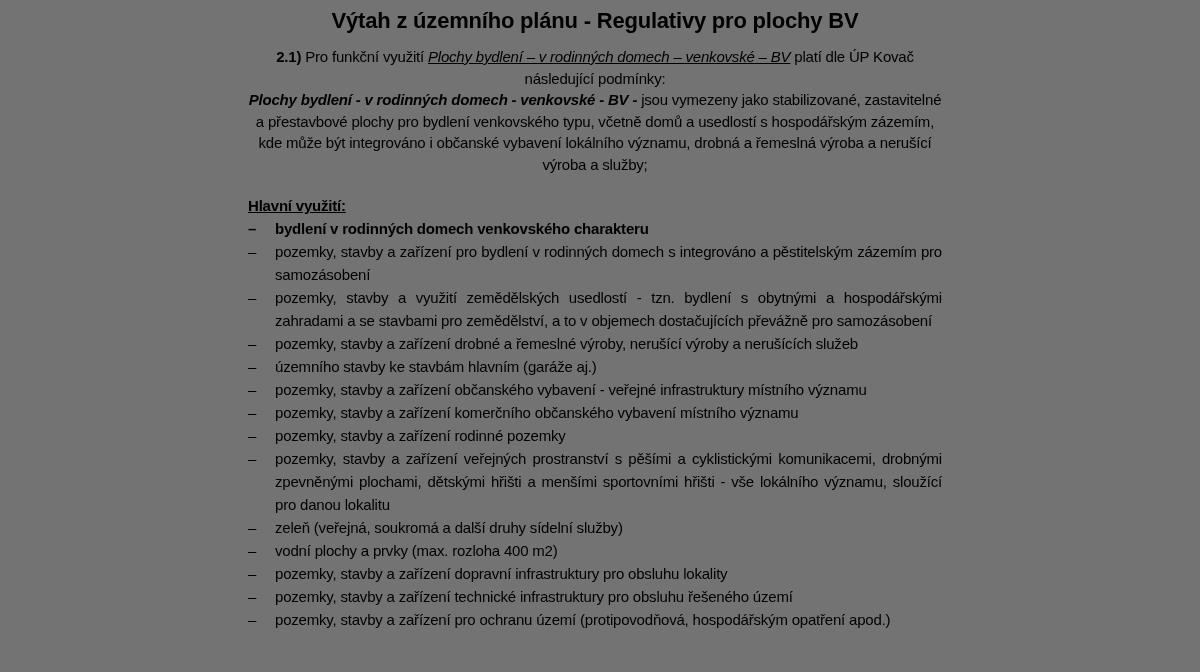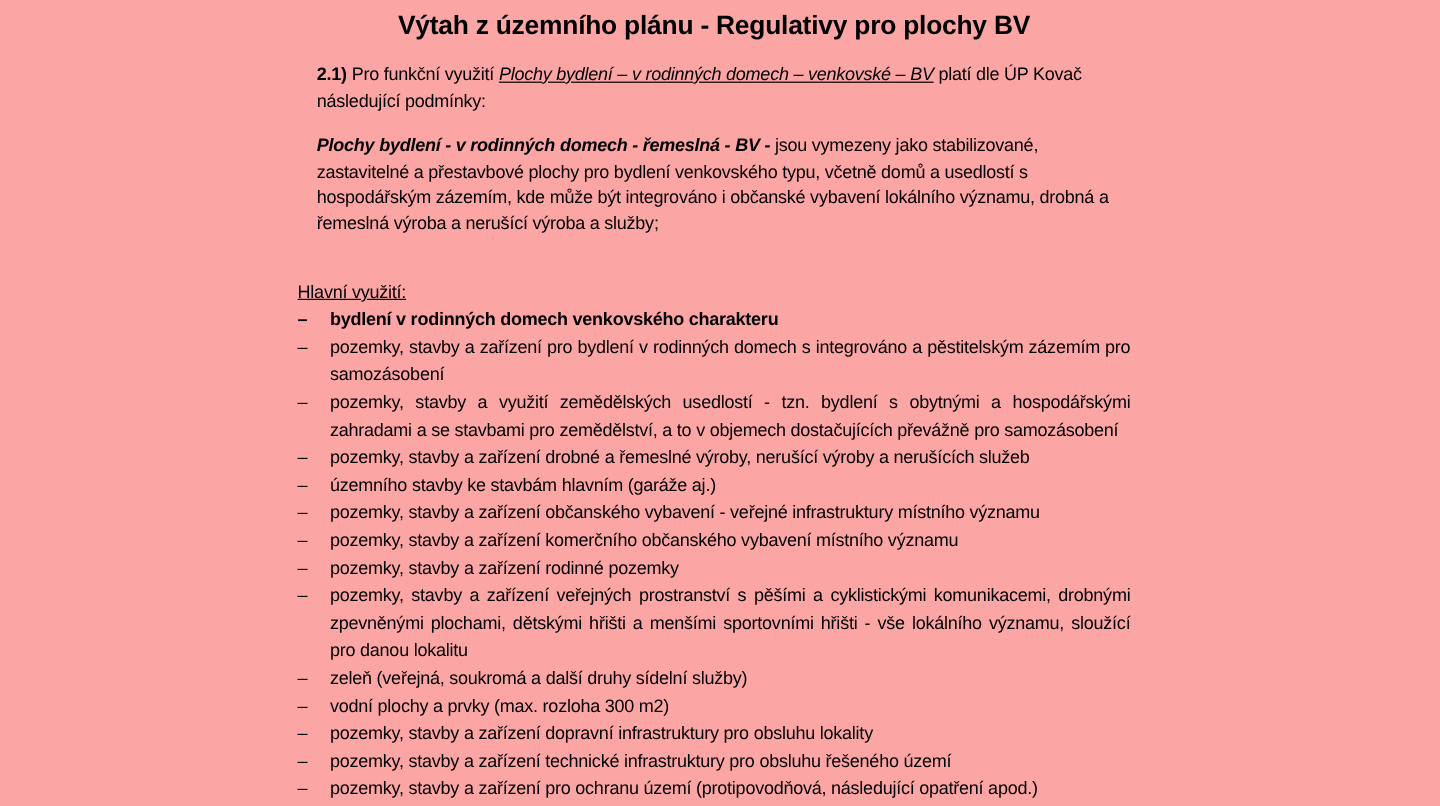--- a/index.html
+++ b/index.html
@@ -4,21 +4,21 @@
 <style>
   html, body {
     margin: 0;
     padding: 0;
     background: #ffffff;
   }
   .page {
     position: relative;
     width: 1200px;
     height: 672px;
-    background: #fca5a5;
+    background: #737373;
     overflow: hidden;
   }
   .content {
     width: 694px;
     margin-left: 248px;
     padding-top: 6px;
     font-family: "Liberation Sans", sans-serif;
     color: #000000;
     font-size: 15px;
     letter-spacing: -0.2px;
@@ -26,30 +26,31 @@
   .title {
     font-size: 22px;
     font-weight: bold;
     text-align: center;
     margin: 0 0 10px 0;
     line-height: 30px;
     letter-spacing: -0.2px;
     white-space: nowrap;
   }
   .para {
-    margin: 16px;
+    margin: 0;
     line-height: 21.5px;
-    text-align: left;
+    text-align: center;
   }
   .spacer {
     height: 20px;
   }
   .section-heading {
     text-decoration: underline;
     line-height: 22px;
+    font-weight: bold;
   }
   .list-item {
     display: flex;
     line-height: 23px;
   }
   .list-item .dash {
     flex: 0 0 27px;
     width: 27px;
   }
   .list-item .li-text {
@@ -63,21 +64,21 @@
 </head>
 <body>
 
 <div class="page">
   <div class="content">
 
     <h1 class="title">Výtah z územního plánu - Regulativy pro plochy BV</h1>
 
     <p class="para"><span class="bold">2.1)</span><span> Pro funkční využití </span><span class="italic underline">Plochy bydlení – v rodinných domech – venkovské – BV</span><span> platí dle ÚP Kovač následující podmínky:</span></p>
 
-    <p class="para"><span class="bold italic">Plochy bydlení - v rodinných domech - řemeslná - BV -</span><span> jsou vymezeny jako stabilizované, zastavitelné a přestavbové plochy pro bydlení venkovského typu, včetně domů a usedlostí s hospodářským zázemím, kde může být integrováno i občanské vybavení lokálního významu, drobná a řemeslná výroba a nerušící výroba a služby;</span></p>
+    <p class="para"><span class="bold italic">Plochy bydlení - v rodinných domech - venkovské - BV -</span><span> jsou vymezeny jako stabilizované, zastavitelné a přestavbové plochy pro bydlení venkovského typu, včetně domů a usedlostí s hospodářským zázemím, kde může být integrováno i občanské vybavení lokálního významu, drobná a řemeslná výroba a nerušící výroba a služby;</span></p>
 
     <div class="spacer"></div>
 
     <div id="sections">
         <div class="section-heading">Hlavní využití:</div>
         <div class="list-item bold">
           <span class="dash">–</span>
           <span class="li-text">bydlení v rodinných domech venkovského charakteru</span>
         </div>
         <div class="list-item">
@@ -111,30 +112,30 @@
         <div class="list-item">
           <span class="dash">–</span>
           <span class="li-text">pozemky, stavby a zařízení veřejných prostranství s pěšími a cyklistickými komunikacemi, drobnými zpevněnými plochami, dětskými hřišti a menšími sportovními hřišti - vše lokálního významu, sloužící pro danou lokalitu</span>
         </div>
         <div class="list-item">
           <span class="dash">–</span>
           <span class="li-text">zeleň (veřejná, soukromá a další druhy sídelní služby)</span>
         </div>
         <div class="list-item">
           <span class="dash">–</span>
-          <span class="li-text">vodní plochy a prvky (max. rozloha 300 m2)</span>
+          <span class="li-text">vodní plochy a prvky (max. rozloha 400 m2)</span>
         </div>
         <div class="list-item">
           <span class="dash">–</span>
           <span class="li-text">pozemky, stavby a zařízení dopravní infrastruktury pro obsluhu lokality</span>
         </div>
         <div class="list-item">
           <span class="dash">–</span>
           <span class="li-text">pozemky, stavby a zařízení technické infrastruktury pro obsluhu řešeného území</span>
         </div>
         <div class="list-item">
           <span class="dash">–</span>
-          <span class="li-text">pozemky, stavby a zařízení pro ochranu území (protipovodňová, následující opatření apod.)</span>
+          <span class="li-text">pozemky, stavby a zařízení pro ochranu území (protipovodňová, hospodářským opatření apod.)</span>
         </div>
       </div>
 
   </div>
 </div>
 
 </body></html>

